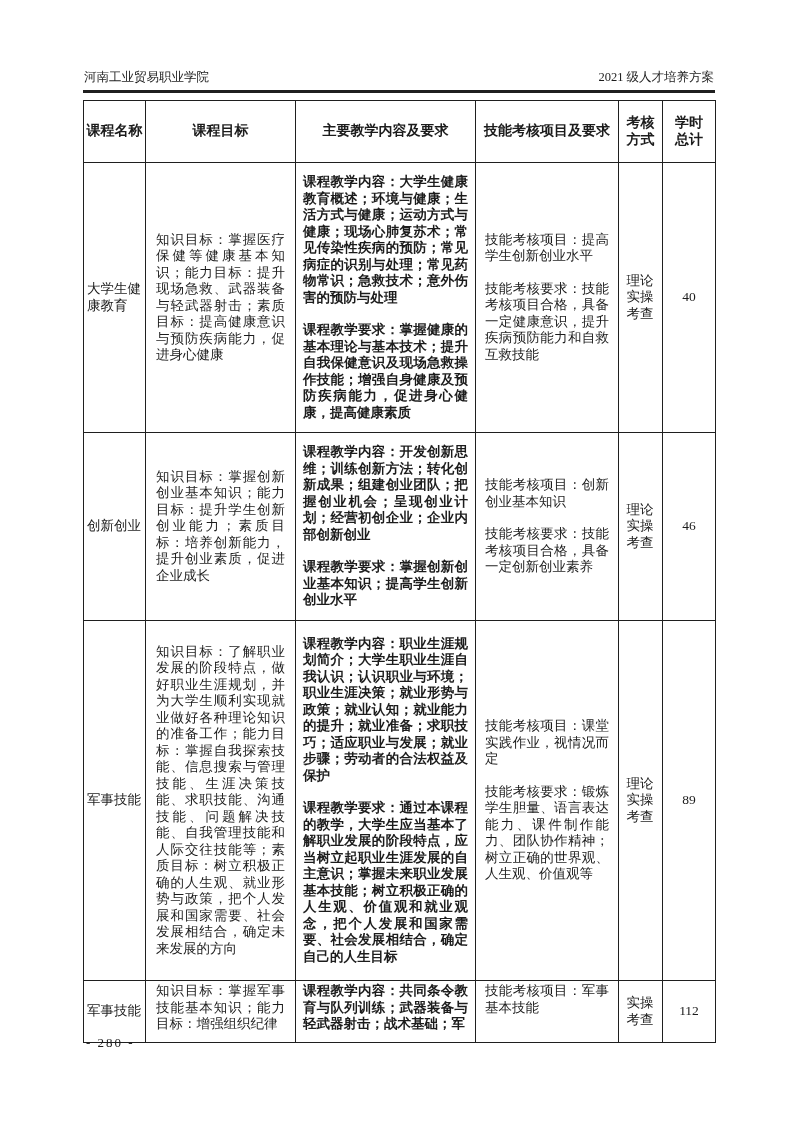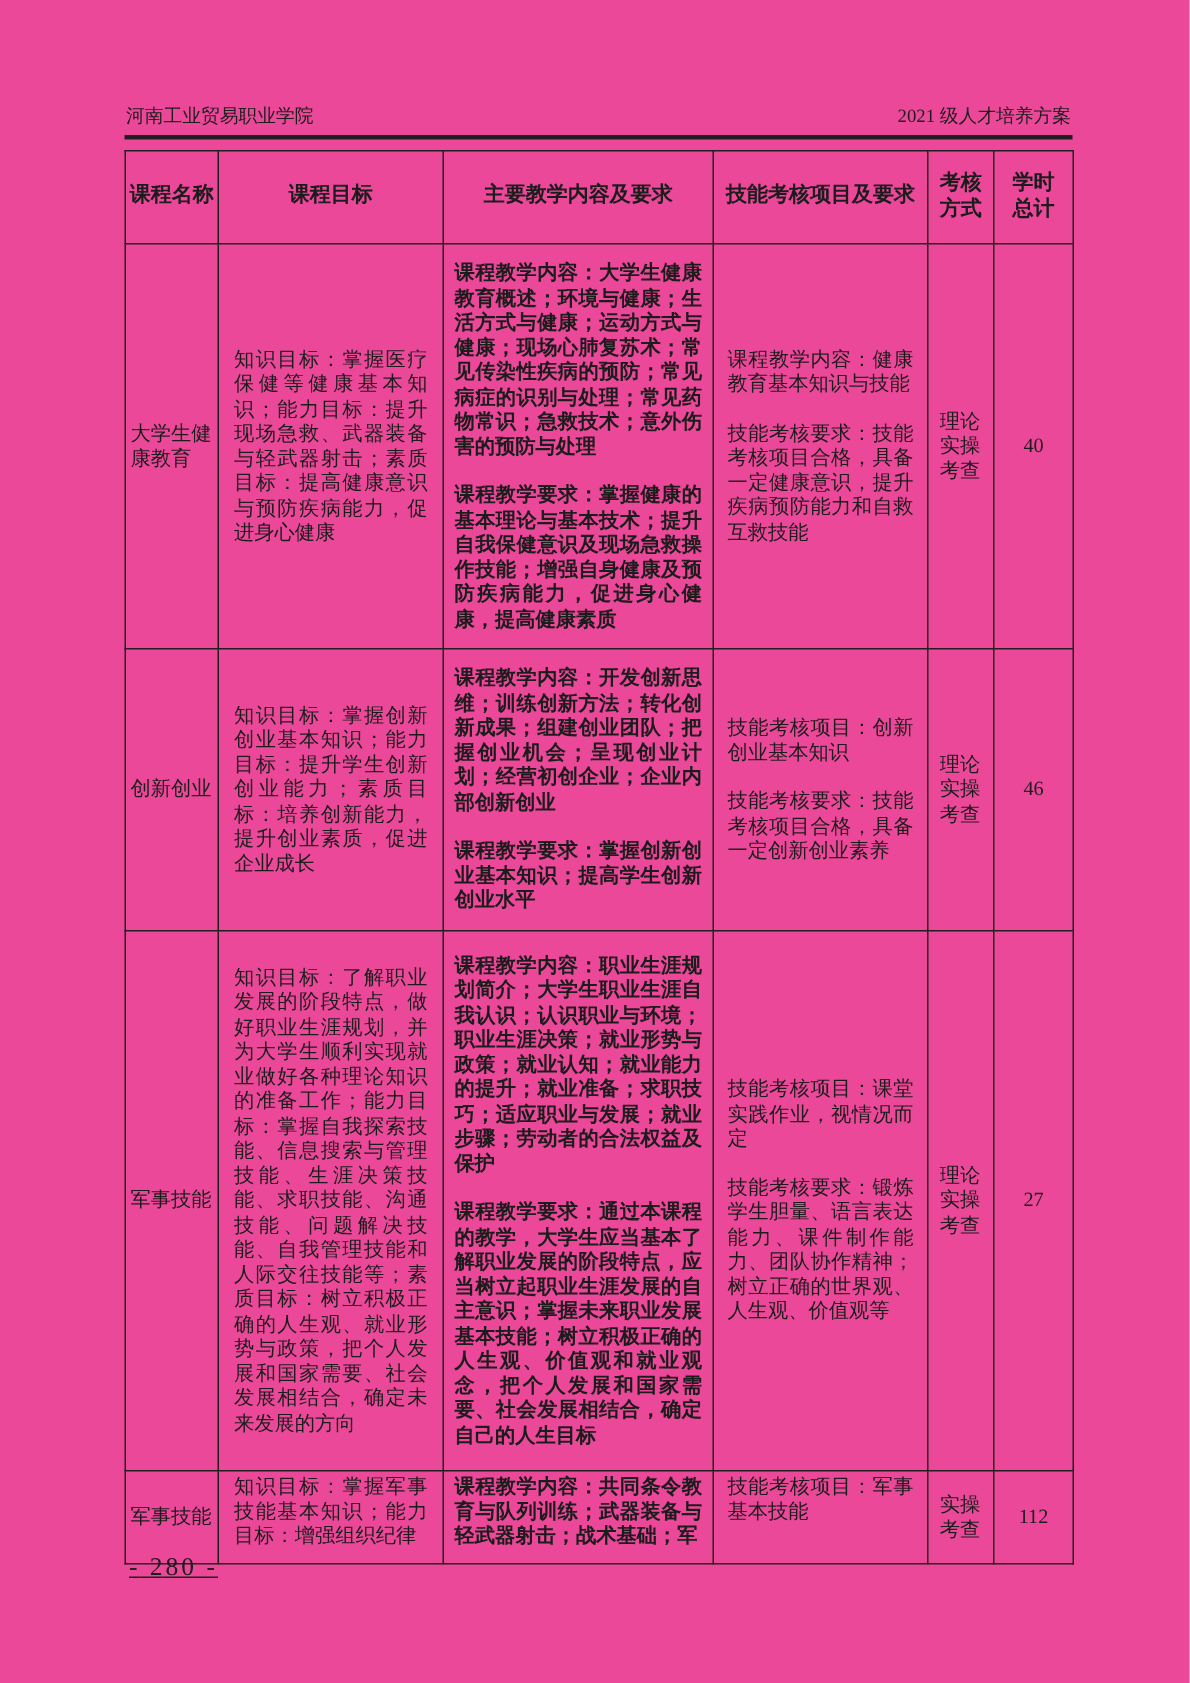--- a/index.html
+++ b/index.html
@@ -1,19 +1,19 @@
 <!DOCTYPE html>
 <html lang="zh"><head>
 <meta charset="utf-8">
 <style>
   html,body{margin:0;padding:0;background:#e8e8e8;}
   .page{
     position:relative;
     width:793px;height:1122px;
-    background:#ec4899;
+    background:#ffffff;
     font-family:"Liberation Serif","DejaVu Serif",serif;
     color:#1c1c1c;
     overflow:hidden;
   }
   .page-header{
     position:absolute;left:84px;top:70px;width:630px;
     display:flex;justify-content:space-between;align-items:flex-end;
     font-size:12.5px;line-height:15px;
   }
   .header-rule{
@@ -37,21 +37,21 @@
   td.c-content{padding:2px 7px;text-align:justify;font-weight:bold;}
   td.c-assess{padding:2px 9px;text-align:justify;}
   td.c-method,td.c-hours{text-align:center;padding:2px 5px;}
   .narrow{width:28px;margin:12px auto;text-align:left;}
   .para{text-align:justify;}
   .gap{margin-top:16px;}
   tr.row-clip td{vertical-align:top;}
   tr.row-clip td.c-name,tr.row-clip td.c-method,tr.row-clip td.c-hours{vertical-align:middle;}
   .page-footer{
     position:absolute;left:86px;top:1035px;
-    font-size:17px;letter-spacing:2px;text-decoration:underline;
+    font-size:13px;letter-spacing:2px;
   }
 </style>
 </head>
 <body>
 
 <div class="page">
 
   <div class="page-header">
     <span>河南工业贸易职业学院</span>
     <span>2021 级人才培养方案</span>
@@ -85,21 +85,21 @@
       <tr style="height:270px">
         <td class="c-name">大学生健康教育</td>
         <td class="c-obj">
           <div class="para">知识目标：掌握医疗保健等健康基本知识；能力目标：提升现场急救、武器装备与轻武器射击；素质目标：提高健康意识与预防疾病能力，促进身心健康</div>
         </td>
         <td class="c-content">
           <div class="para">课程教学内容：大学生健康教育概述；环境与健康；生活方式与健康；运动方式与健康；现场心肺复苏术；常见传染性疾病的预防；常见病症的识别与处理；常见药物常识；急救技术；意外伤害的预防与处理</div>
           <div class="para gap">课程教学要求：掌握健康的基本理论与基本技术；提升自我保健意识及现场急救操作技能；增强自身健康及预防疾病能力，促进身心健康，提高健康素质</div>
         </td>
         <td class="c-assess">
-          <div class="para">课程教学内容：健康教育基本知识与技能</div>
+          <div class="para">技能考核项目：提高学生创新创业水平</div>
           <div class="para gap">技能考核要求：技能考核项目合格，具备一定健康意识，提升疾病预防能力和自救互救技能</div>
         </td>
         <td class="c-method">
             <div class="narrow">理论实操考查</div>
           </td>
         <td class="c-hours">40</td>
       </tr>
 
       <tr style="height:188px">
         <td class="c-name">创新创业</td>
@@ -129,21 +129,21 @@
           <div class="para">课程教学内容：职业生涯规划简介；大学生职业生涯自我认识；认识职业与环境；职业生涯决策；就业形势与政策；就业认知；就业能力的提升；就业准备；求职技巧；适应职业与发展；就业步骤；劳动者的合法权益及保护</div>
           <div class="para gap">课程教学要求：通过本课程的教学，大学生应当基本了解职业发展的阶段特点，应当树立起职业生涯发展的自主意识；掌握未来职业发展基本技能；树立积极正确的人生观、价值观和就业观念，把个人发展和国家需要、社会发展相结合，确定自己的人生目标</div>
         </td>
         <td class="c-assess">
           <div class="para">技能考核项目：课堂实践作业，视情况而定</div>
           <div class="para gap">技能考核要求：锻炼学生胆量、语言表达能力、课件制作能力、团队协作精神；树立正确的世界观、人生观、价值观等</div>
         </td>
         <td class="c-method">
             <div class="narrow">理论实操考查</div>
           </td>
-        <td class="c-hours">27</td>
+        <td class="c-hours">89</td>
       </tr>
 
       <tr style="height:50px" class="row-clip">
         <td class="c-name">军事技能</td>
         <td class="c-obj">
           <div class="para">知识目标：掌握军事技能基本知识；能力目标：增强组织纪律</div>
         </td>
         <td class="c-content">
           <div class="para">课程教学内容：共同条令教育与队列训练；武器装备与轻武器射击；战术基础；军</div>
         </td>

